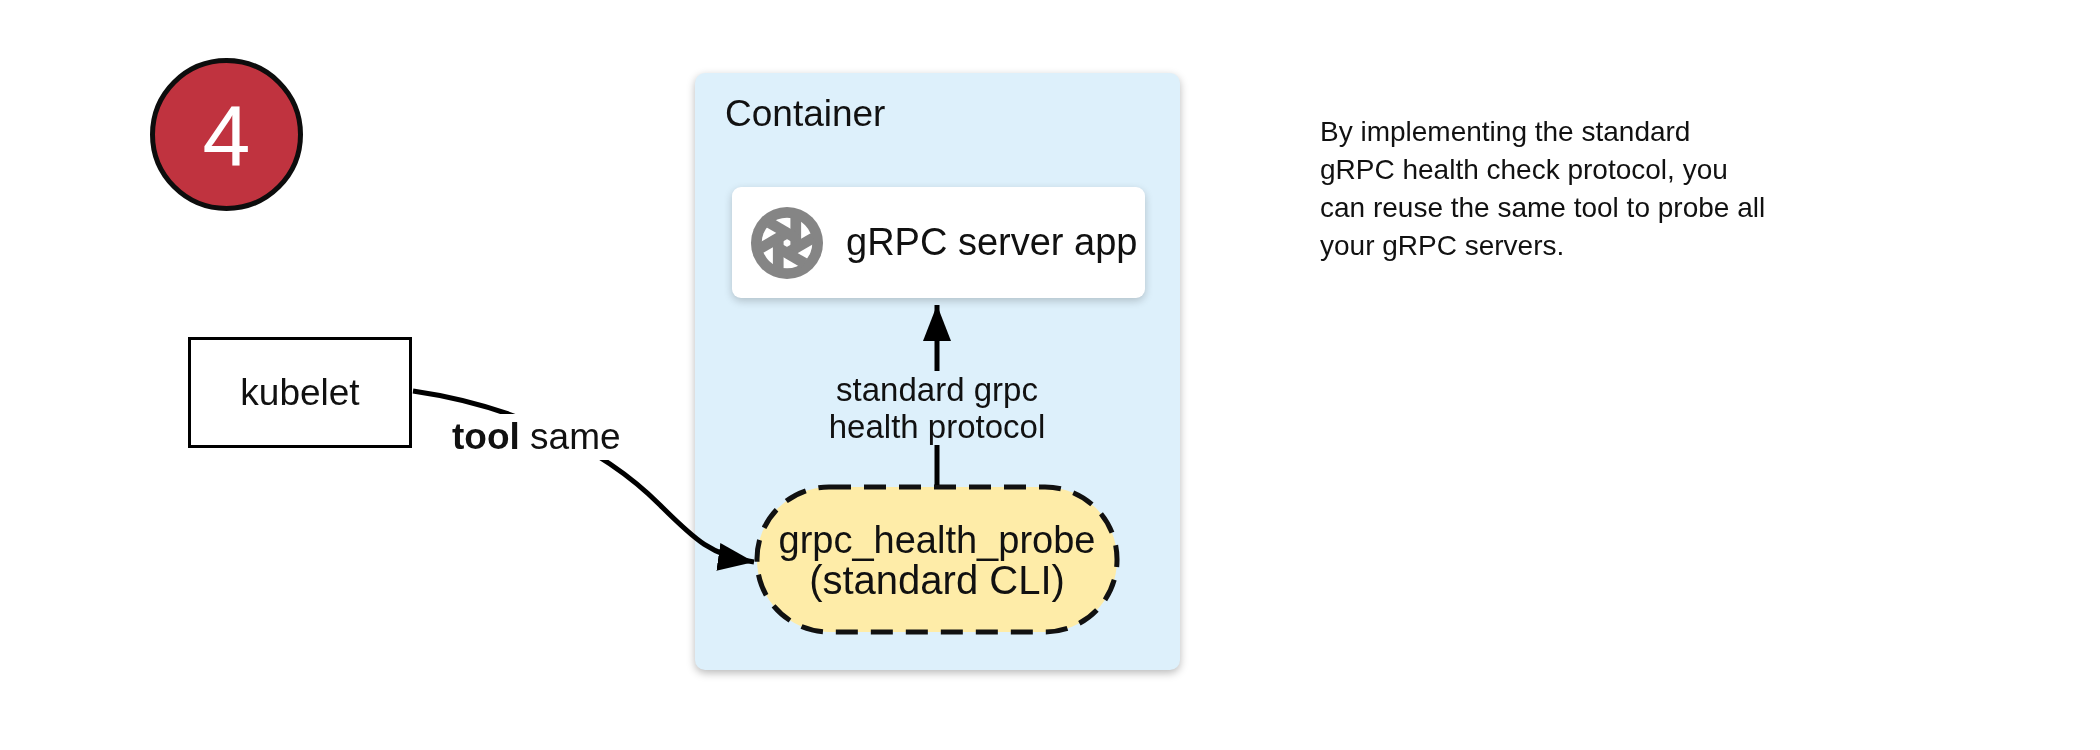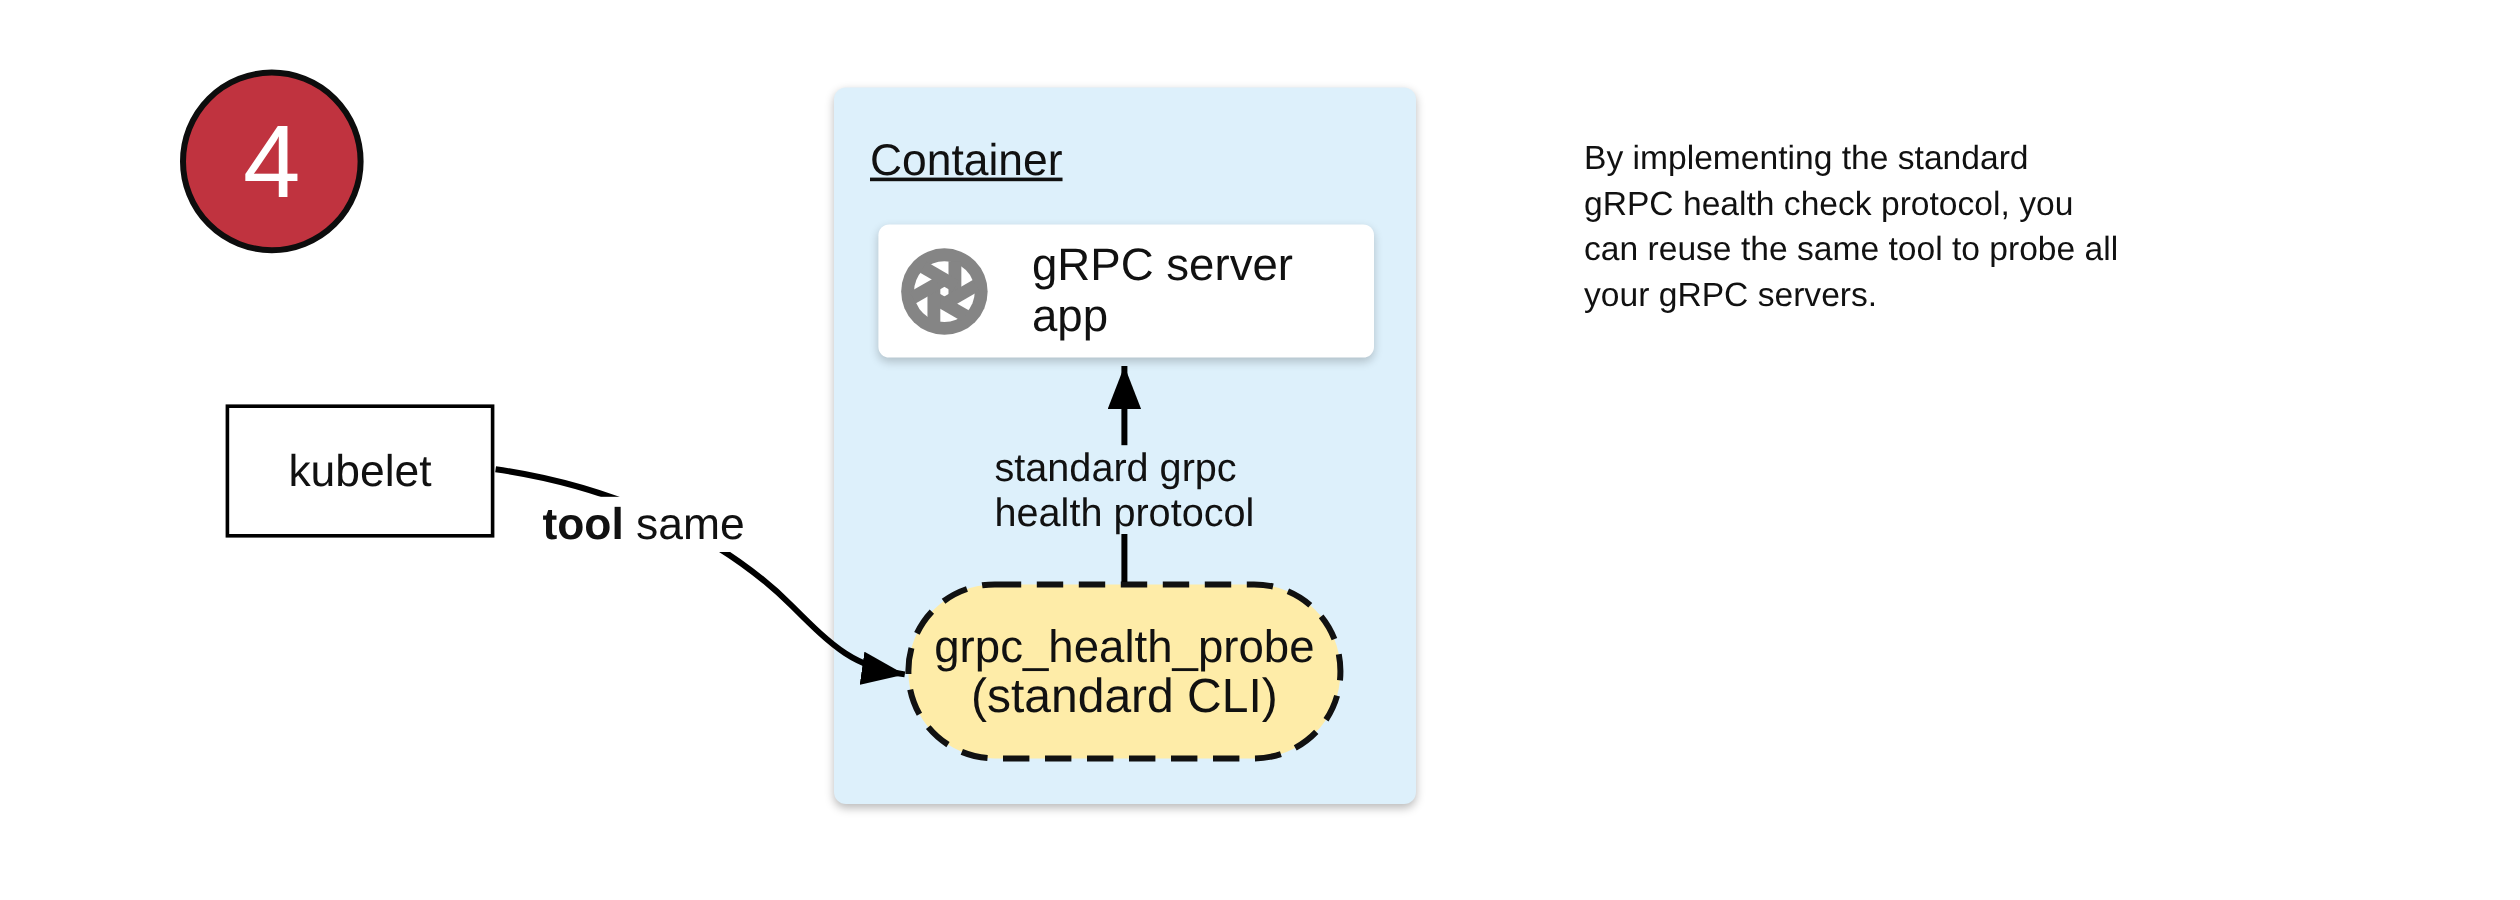--- a/index.html
+++ b/index.html
@@ -26,45 +26,45 @@
     padding:2px 6px;font-size:37px;white-space:pre;z-index:4;
   }
   .exec-label .b{font-weight:bold;}
   
   .container-box{
     position:absolute;left:695px;top:73px;width:485px;height:597px;
     background:#ddf0fb;border-radius:10px;z-index:1;
     box-shadow:0 3px 8px rgba(0,0,0,0.28);
   }
   .container-title{
-    position:absolute;left:30px;top:40px;font-size:37px;text-decoration:underline;
+    position:absolute;left:30px;top:20px;font-size:37px;
   }
   
   .server-box{
     position:absolute;left:732px;top:187px;width:413px;height:111px;
     background:#ffffff;border-radius:9px;z-index:2;
     box-shadow:0 3px 8px rgba(0,0,0,0.20);
     display:flex;align-items:center;
   }
   .server-box .icon{width:74px;height:74px;margin-left:18px;flex:0 0 auto;}
-  .server-box .lbl{font-size:38px;margin-left:36px;}
+  .server-box .lbl{font-size:38px;margin-left:22px;}
   
   svg.overlay{position:absolute;left:0;top:0;z-index:3;pointer-events:none;}
   
   .pill-text{
     position:absolute;left:757px;top:487px;width:360px;height:145px;z-index:4;
     display:flex;flex-direction:column;align-items:center;justify-content:center;
     text-align:center;
   }
   .pill-text .t1{font-weight:normal;font-size:38px;line-height:40px;}
   .pill-text .t2{font-size:40px;line-height:40px;}
   
   .health-label{
     position:absolute;left:937px;top:371px;transform:translateX(-50%);
-    background:#ddf0fb;text-align:left;font-size:33px;line-height:37px;
+    background:#ddf0fb;text-align:center;font-size:33px;line-height:37px;
     white-space:pre-line;z-index:4;padding:0 8px;
   }
   
   .note{
     position:absolute;left:1320px;top:113px;width:660px;
     font-size:28px;line-height:38px;white-space:pre-line;
   }
 </style>
 </head>
 <body>

